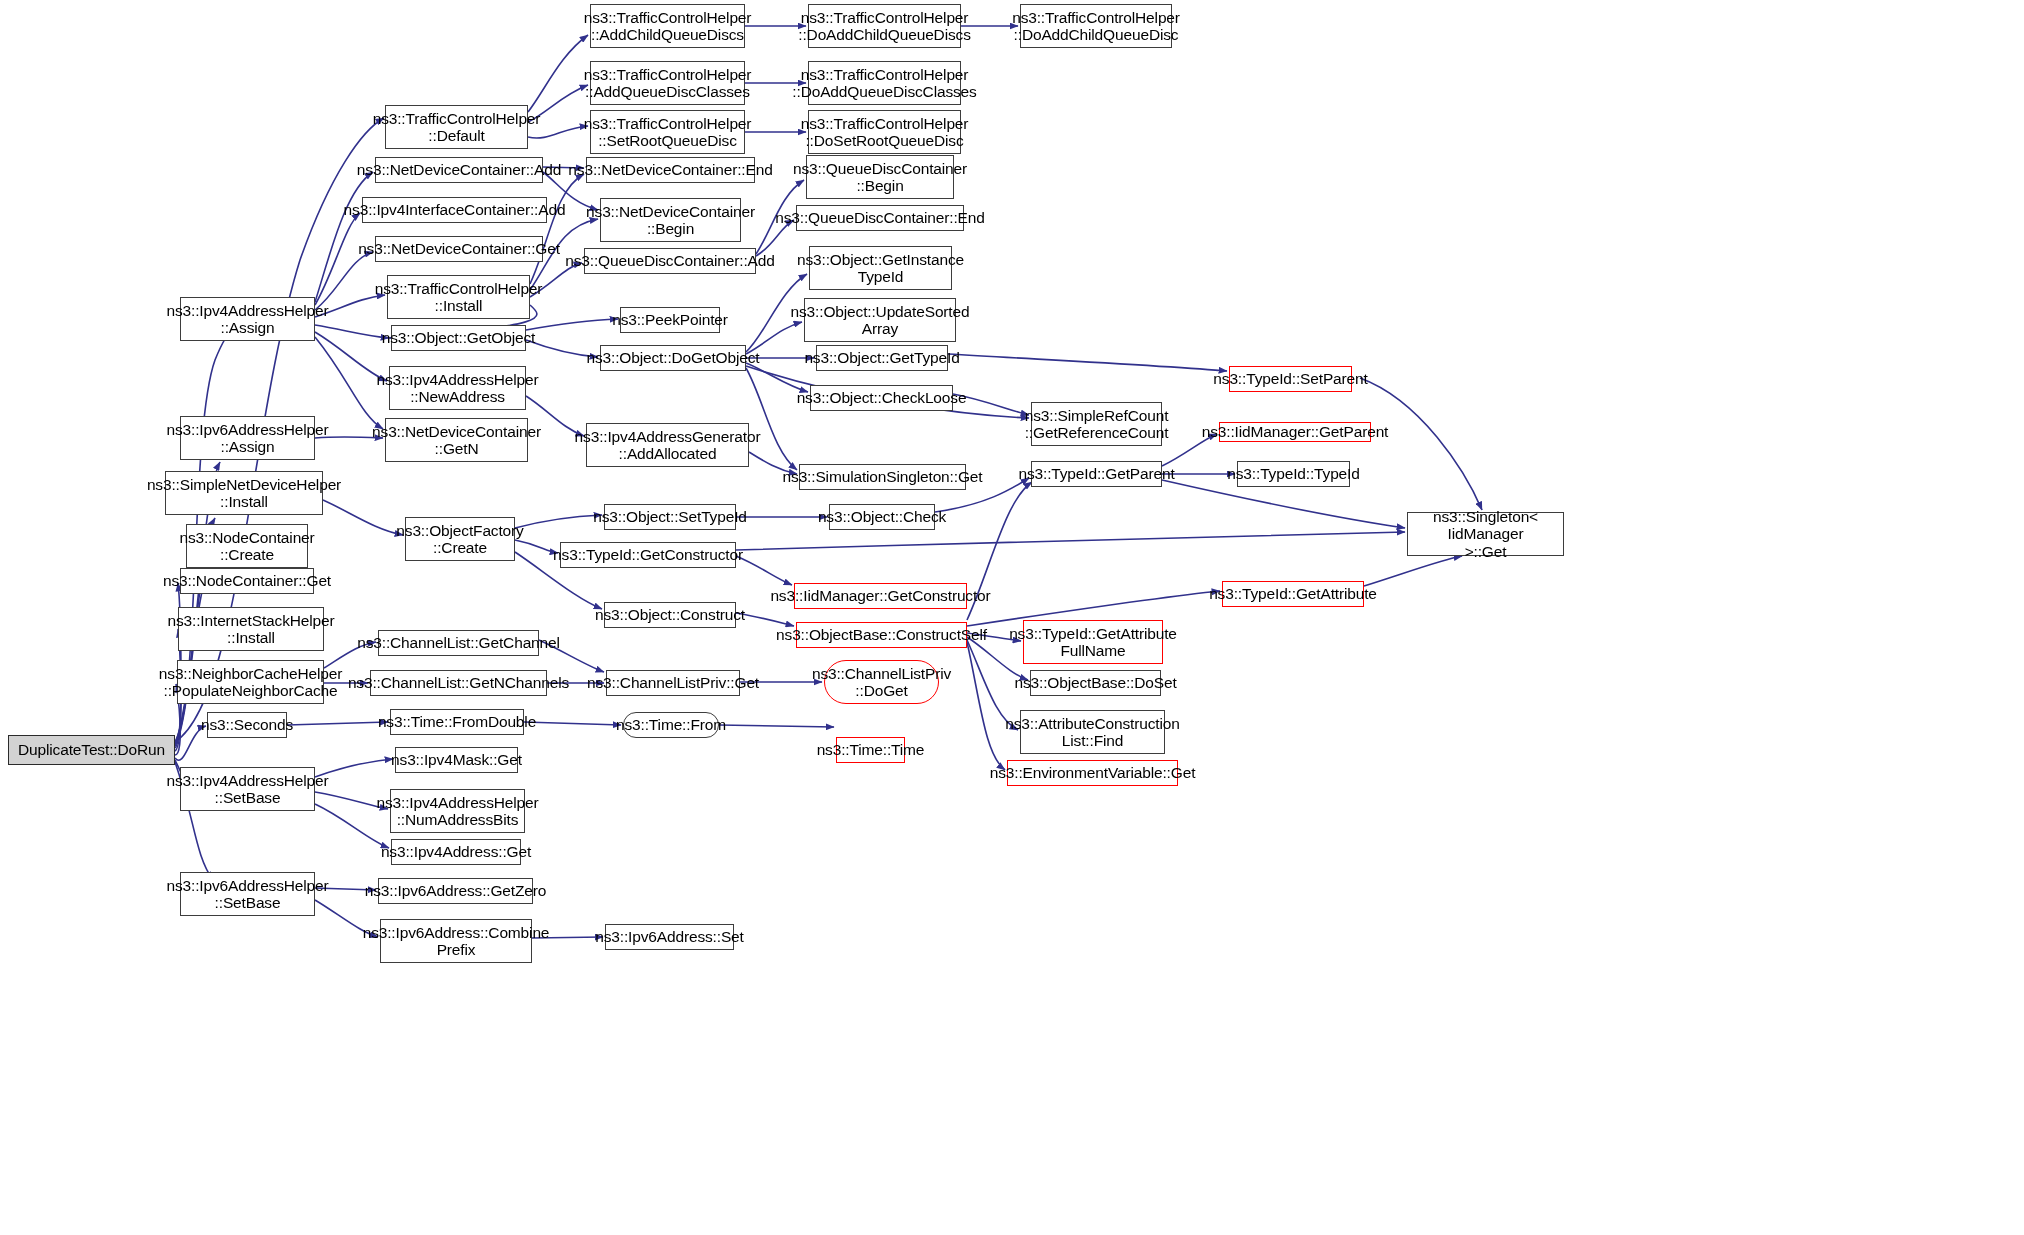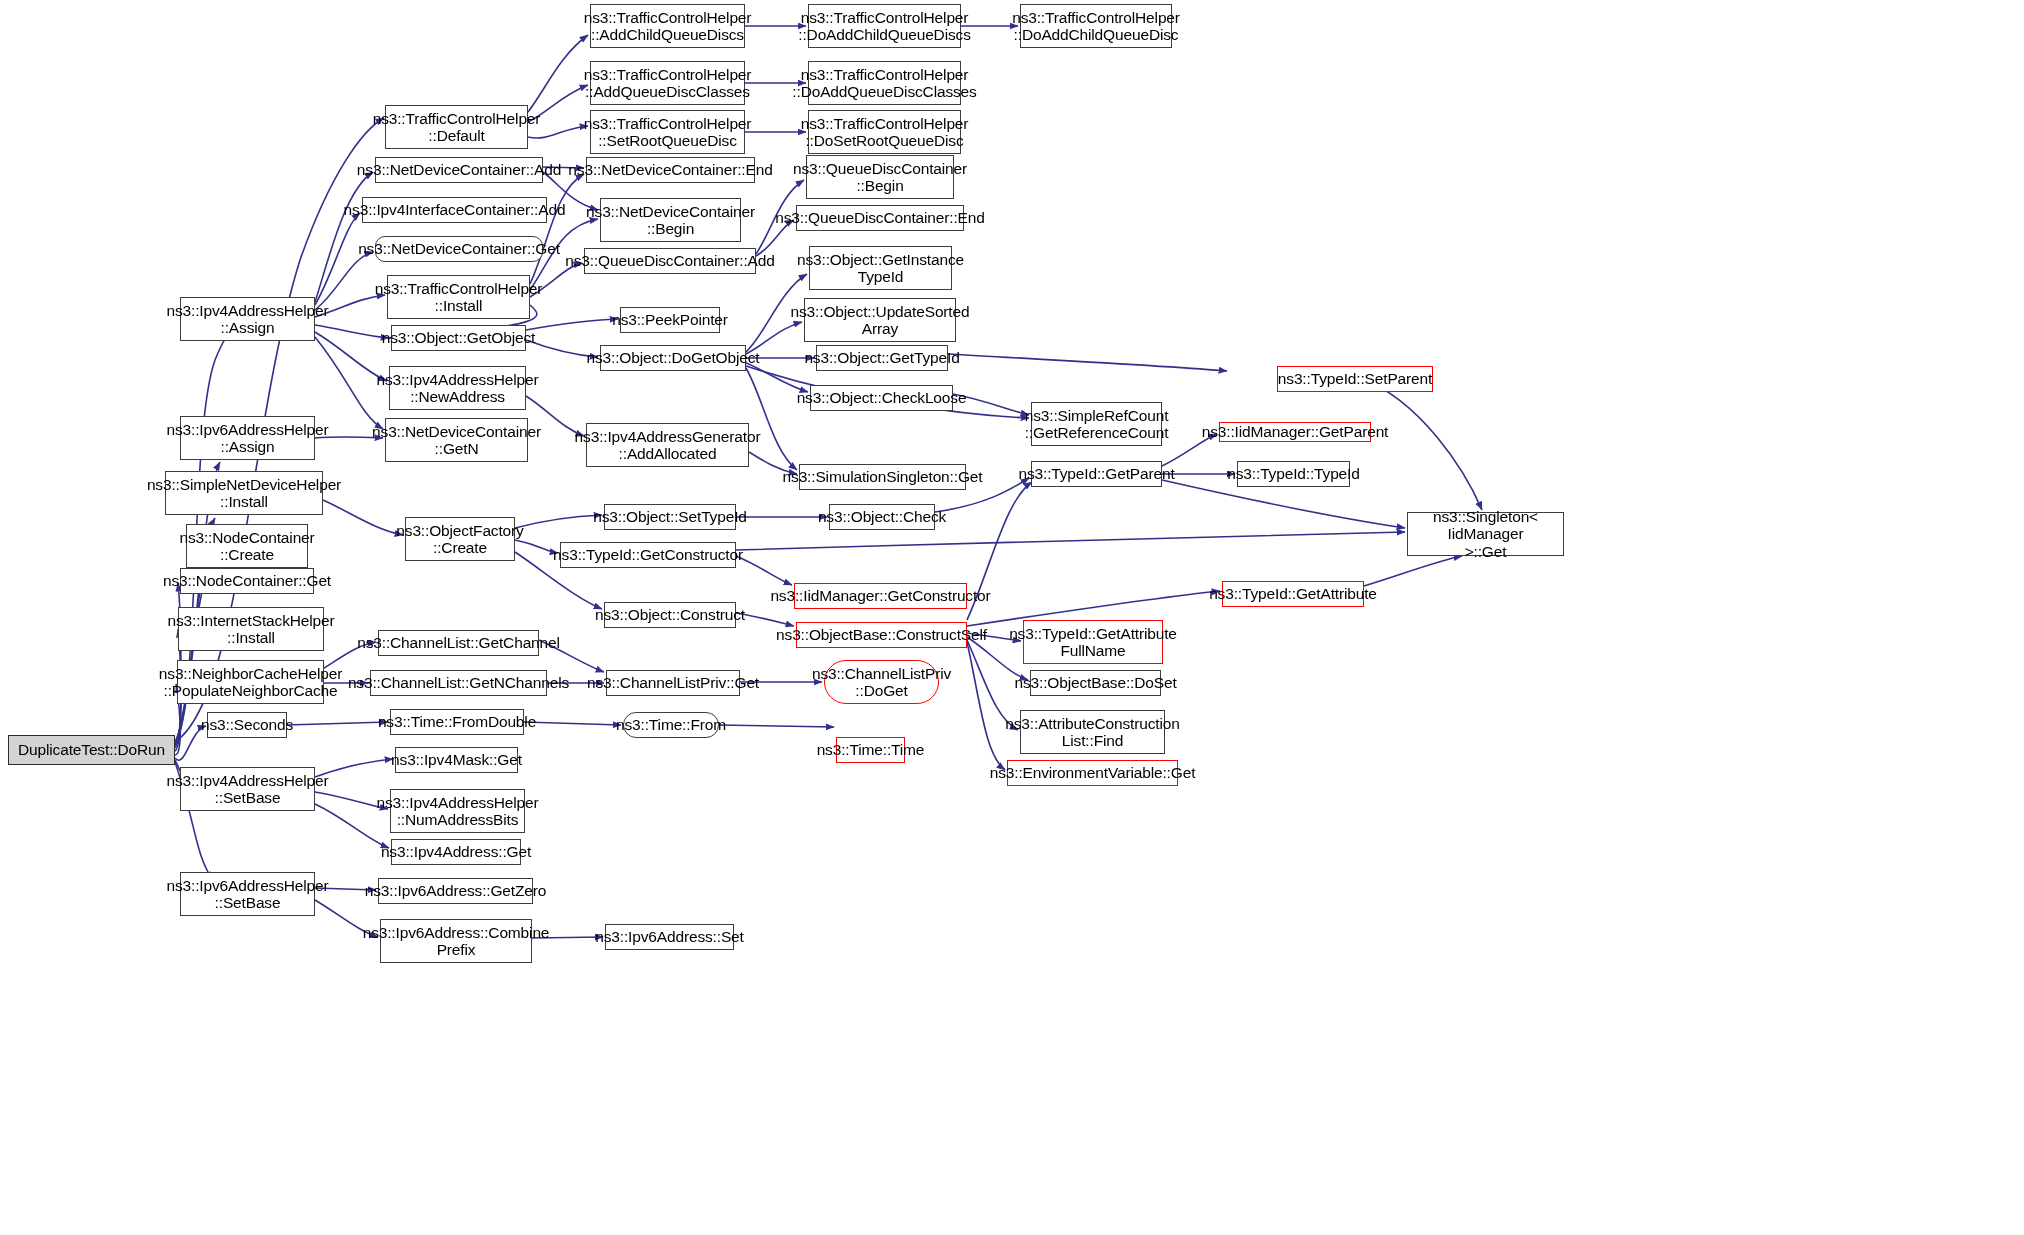--- a/index.html
+++ b/index.html
@@ -158,21 +158,21 @@
       <div class="node thick" style="left: 808px; top: 4px; width: 153px; height: 44px;">ns3::TrafficControlHelper
 ::DoAddChildQueueDiscs</div>
       <div class="node thick" style="left: 808px; top: 61px; width: 153px; height: 44px;">ns3::TrafficControlHelper
 ::DoAddQueueDiscClasses</div>
       <div class="node thick" style="left: 808px; top: 110px; width: 153px; height: 44px;">ns3::TrafficControlHelper
 ::DoSetRootQueueDisc</div>
       <div class="node thick" style="left: 1020px; top: 4px; width: 152px; height: 44px;">ns3::TrafficControlHelper
 ::DoAddChildQueueDisc</div>
       <div class="node thick" style="left: 375px; top: 157px; width: 168px; height: 26px;">ns3::NetDeviceContainer::Add</div>
       <div class="node thick" style="left: 362px; top: 197px; width: 185px; height: 26px;">ns3::Ipv4InterfaceContainer::Add</div>
-      <div class="node thick" style="left: 375px; top: 236px; width: 168px; height: 26px; border-radius: 10px;">ns3::NetDeviceContainer::Get</div>
+      <div class="node thick" style="left: 375px; top: 236px; width: 168px; height: 26px;">ns3::NetDeviceContainer::Get</div>
       <div class="node thick" style="left: 387px; top: 275px; width: 143px; height: 44px;">ns3::TrafficControlHelper
 ::Install</div>
       <div class="node thick" style="left: 180px; top: 297px; width: 135px; height: 44px;">ns3::Ipv4AddressHelper
 ::Assign</div>
       <div class="node thick" style="left: 391px; top: 325px; width: 135px; height: 26px;">ns3::Object::GetObject</div>
       <div class="node thick" style="left: 389px; top: 366px; width: 137px; height: 44px;">ns3::Ipv4AddressHelper
 ::NewAddress</div>
       <div class="node thick" style="left: 385px; top: 418px; width: 143px; height: 44px;">ns3::NetDeviceContainer
 ::GetN</div>
       <div class="node thick" style="left: 180px; top: 416px; width: 135px; height: 44px;">ns3::Ipv6AddressHelper
@@ -205,21 +205,21 @@
       <div class="node thick" style="left: 809px; top: 246px; width: 143px; height: 44px;">ns3::Object::GetInstance
 TypeId</div>
       <div class="node thick" style="left: 804px; top: 298px; width: 152px; height: 44px;">ns3::Object::UpdateSorted
 Array</div>
       <div class="node thick" style="left: 816px; top: 345px; width: 132px; height: 26px;">ns3::Object::GetTypeId</div>
       <div class="node thick" style="left: 810px; top: 385px; width: 143px; height: 26px;">ns3::Object::CheckLoose</div>
       <div class="node thick" style="left: 799px; top: 464px; width: 167px; height: 26px;">ns3::SimulationSingleton::Get</div>
       <div class="node thick" style="left: 1031px; top: 402px; width: 131px; height: 44px;">ns3::SimpleRefCount
 ::GetReferenceCount</div>
       <div class="node thick" style="left: 1031px; top: 461px; width: 131px; height: 26px;">ns3::TypeId::GetParent</div>
-      <div class="node red" style="left: 1229px; top: 366px; width: 156px; height: 26px; margin-left: 48px;">ns3::TypeId::SetParent</div>
+      <div class="node red" style="left: 1229px; top: 366px; width: 123px; height: 26px;">ns3::TypeId::SetParent</div>
       <div class="node red" style="left: 1219px; top: 422px; width: 152px; height: 20px;">ns3::IidManager::GetParent</div>
       <div class="node thick" style="left: 1237px; top: 461px; width: 113px; height: 26px;">ns3::TypeId::TypeId</div>
       <div class="node thick" style="left: 1407px; top: 512px; width: 157px; height: 44px;">ns3::Singleton&lt; IidManager
 &gt;::Get</div>
       <div class="node thick" style="left: 405px; top: 517px; width: 110px; height: 44px;">ns3::ObjectFactory
 ::Create</div>
       <div class="node thick" style="left: 604px; top: 504px; width: 132px; height: 26px;">ns3::Object::SetTypeId</div>
       <div class="node thick" style="left: 829px; top: 504px; width: 106px; height: 26px;">ns3::Object::Check</div>
       <div class="node thick" style="left: 560px; top: 542px; width: 176px; height: 26px;">ns3::TypeId::GetConstructor</div>
       <div class="node red" style="left: 794px; top: 583px; width: 173px; height: 26px;">ns3::IidManager::GetConstructor</div>

